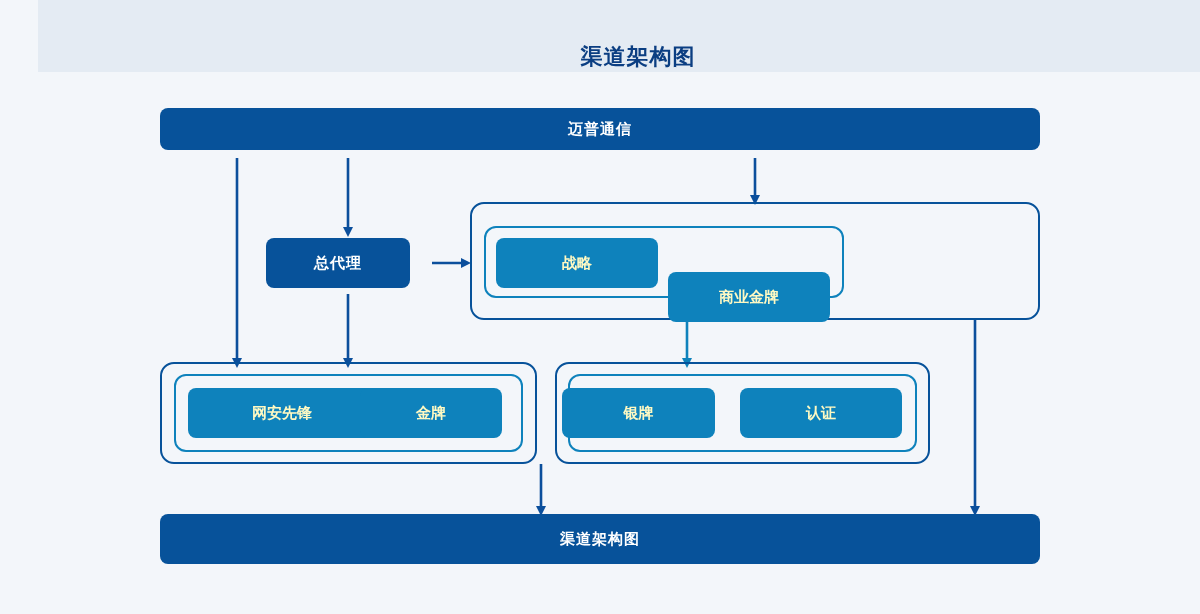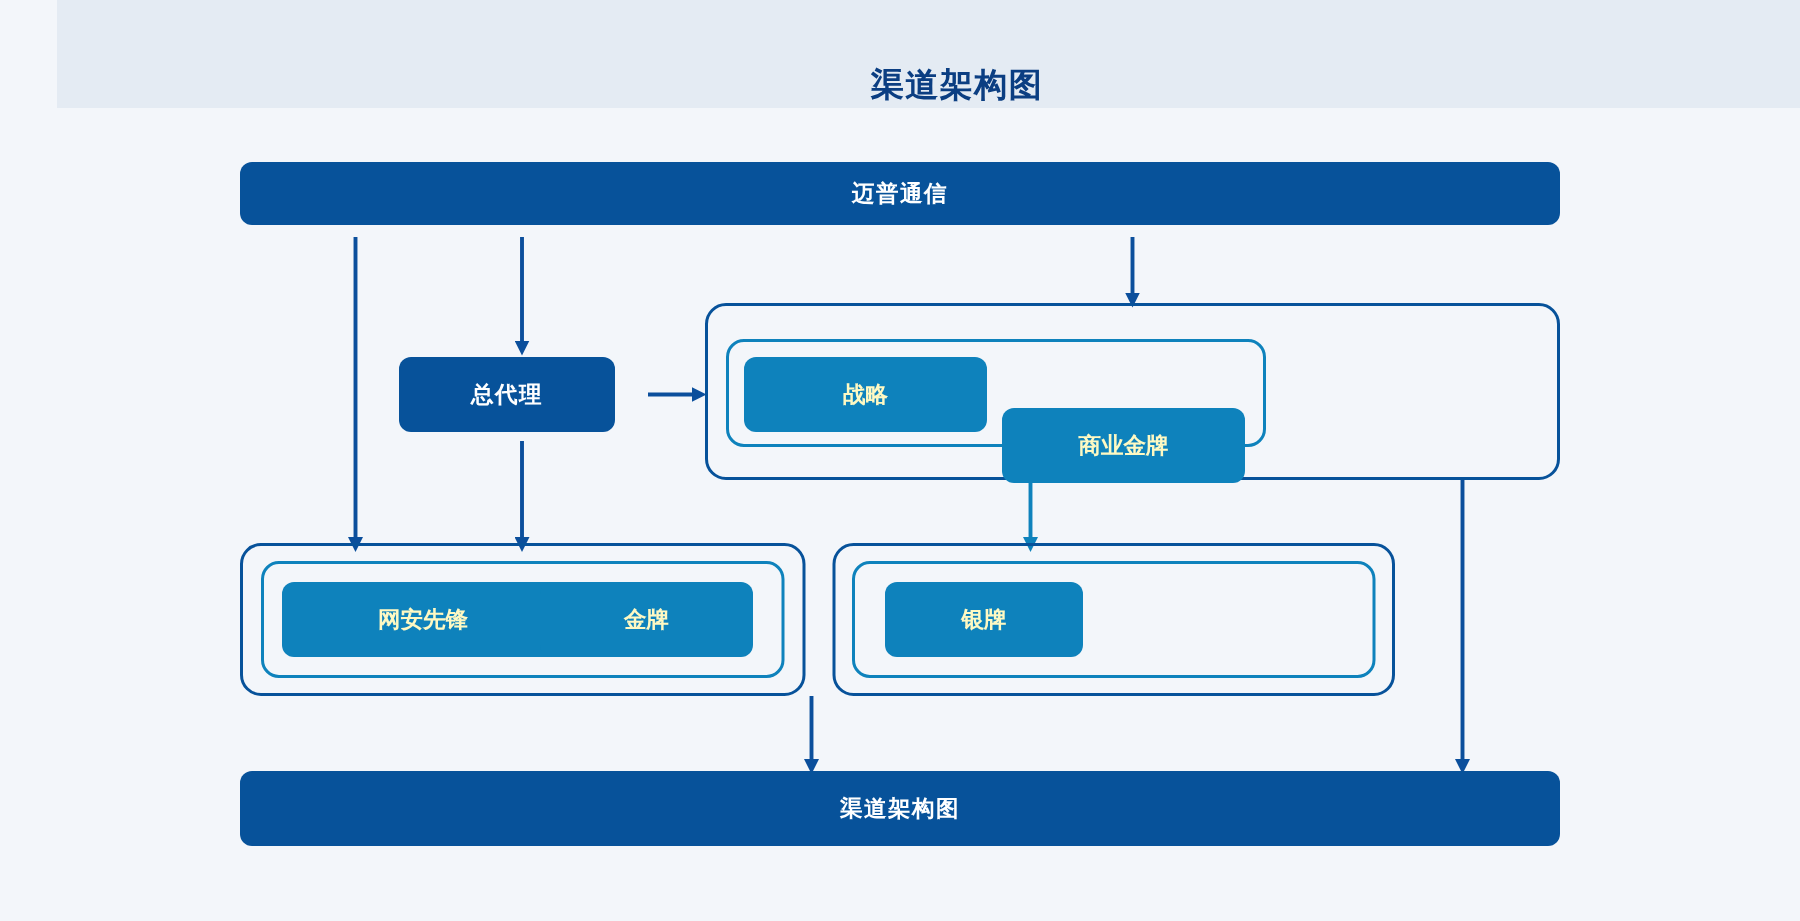--- a/index.html
+++ b/index.html
@@ -142,17 +142,18 @@
 
   <div class="group-outer" style="left:160px; top:362px; width:377px; height:102px;"></div>
   <div class="group-inner" style="left:174px; top:374px; width:349px; height:78px;"></div>
 
   <div class="tier-tile" style="left:188px; top:388px; width:188px; height:50px;">网安先锋</div>
   <div class="tier-tile" style="left:360px; top:388px; width:142px; height:50px;">金牌</div>
 
   <div class="group-outer" style="left:555px; top:362px; width:375px; height:102px;"></div>
   <div class="group-inner" style="left:568px; top:374px; width:349px; height:78px;"></div>
 
-  <div class="tier-tile" style="left:590px; top:388px; width:132px; height:50px;">银牌</div>
+  <div class="tier-tile" style="left:562px; top:388px; width:153px; height:50px;">银牌</div>
+  <div class="tier-tile" style="left:740px; top:388px; width:162px; height:50px;">认证</div>
 
   <div class="node bar-node" style="left:160px; top:514px; width:880px; height:50px;">渠道架构图</div>
 
 </div>
 
 </body></html>

